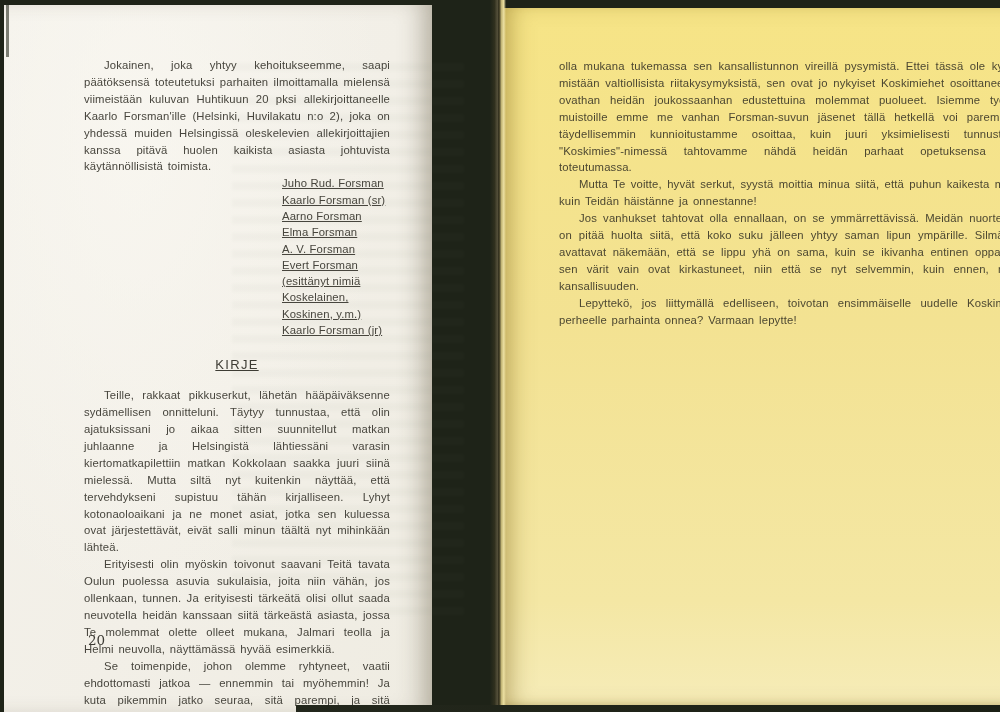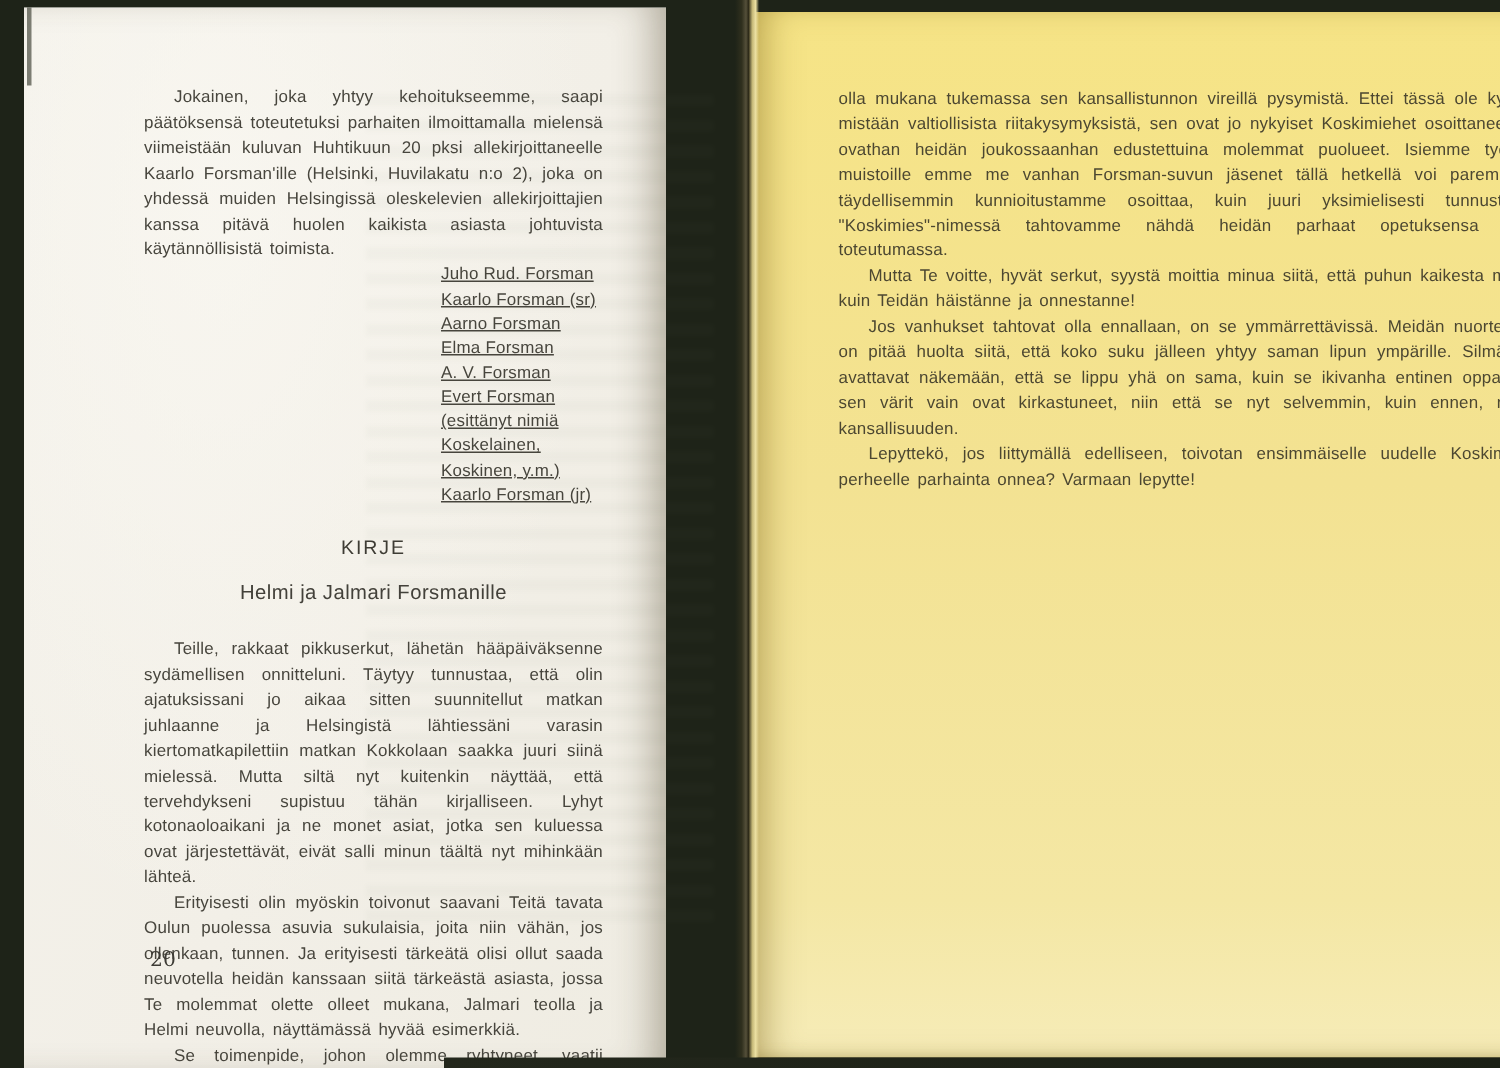--- a/index.html
+++ b/index.html
@@ -6,21 +6,21 @@
     margin: 0; padding: 0;
     width: 1000px; height: 712px;
     background: #1e2318;
     overflow: hidden;
     font-family: "Liberation Sans", sans-serif;
   }
   .spread { position: absolute; inset: 0; width: 1000px; height: 712px; }
 
   
   .page-left {
-    position: absolute; left: 16px; top: 5px; width: 428px; height: 707px;
+    position: absolute; left: 4px; top: 5px; width: 428px; height: 707px;
     background:
       radial-gradient(ellipse at 30% 18%, rgba(250,248,242,.7), rgba(250,248,242,0) 60%),
       linear-gradient(115deg, #f4f2eb 0%, #f2efe7 55%, #efece2 100%);
     box-shadow: inset -20px 0 26px -12px rgba(70,60,35,.38);
   }
   .ghost-showthrough {
     position: absolute; left: 228px; top: 58px; width: 232px; height: 555px;
     background: repeating-linear-gradient(180deg,
       rgba(120,132,112,.14) 0 8px, rgba(120,132,112,0) 8px 17px);
     filter: blur(1.6px); opacity: .28; pointer-events: none;
@@ -38,21 +38,21 @@
   .para { text-align: justify; word-spacing: 1.5px; }
   .indent { text-indent: 20px; }
   .flow-continues { text-align-last: justify; }
 
   .date-line { margin: 16px 0 13px 0; text-indent: 20px; }
 
   .signatories { margin: 0 0 19px 198px; line-height: 16.3px; text-decoration: underline; }
 
   .letter-title {
     text-align: center; font-size: 13px; letter-spacing: 1.3px;
-    color: #3e3c34; margin: 2px 0 13px 0;
+    color: #3e3c34; margin: 2px 0 13px 0; text-decoration: underline;
   }
   .letter-subtitle {
     text-align: center; font-size: 13.5px; letter-spacing: .3px;
     color: #43413a; margin: 0 0 21px 0;
   }
   .page-number {
     position: absolute; left: 84px; top: 627px;
     font-family: "DejaVu Serif", serif; font-size: 13.5px; color: #3d3b35;
   }
 
@@ -116,21 +116,20 @@
         <div>Kaarlo Forsman (sr)</div>
         <div>Aarno Forsman</div>
         <div>Elma Forsman</div>
         <div>A. V. Forsman</div>
         <div>Evert Forsman (esittänyt nimiä</div>
         <div>Koskelainen, Koskinen, y.m.)</div>
         <div>Kaarlo Forsman (jr)</div>
       </div>
 
       <div class="letter-title">KIRJE</div>
-      <div class="letter-subtitle">Helmi ja Jalmari Forsmanille</div>
 
       <p class="para indent">Teille, rakkaat pikkuserkut, lähetän hääpäiväksenne sydämellisen onnitteluni. Täytyy tunnustaa, että olin ajatuksissani jo aikaa sitten suunnitellut matkan juhlaanne ja Helsingistä lähtiessäni varasin kiertomatkapilettiin matkan Kokkolaan saakka juuri siinä mielessä. Mutta siltä nyt kuitenkin näyttää, että tervehdykseni supistuu tähän kirjalliseen. Lyhyt kotonaoloaikani ja ne monet asiat, jotka sen kuluessa ovat järjestettävät, eivät salli minun täältä nyt mihinkään lähteä.</p>
       <p class="para indent">Erityisesti olin myöskin toivonut saavani Teitä tavata Oulun puolessa asuvia sukulaisia, joita niin vähän, jos ollenkaan, tunnen. Ja erityisesti tärkeätä olisi ollut saada neuvotella heidän kanssaan siitä tärkeästä asiasta, jossa Te molemmat olette olleet mukana, Jalmari teolla ja Helmi neuvolla, näyttämässä hyvää esimerkkiä.</p>
       <p class="para indent flow-continues">Se toimenpide, johon olemme ryhtyneet, vaatii ehdottomasti jatkoa — ennemmin tai myöhemmin! Ja kuta pikemmin jatko seuraa, sitä parempi, ja sitä helpommin se on aikaansaatavissa. Toimenpiteemme ei saa jäädä puolinaiseksi, ei miksikään muutamien Forsmannien nimenmuutokseksi, joksi se ei ikinä ole tarkoitettu, vaan sen tulee täydellisenä todistaa, että kokonainen suuri sivistyssuku on omaksumalla nimensä sen suomalaisessa asussa, tahtonut antaa kansalleen osoituksen, että se tuntee kuuluvansa täysin tähän kansaan ja niin kieleltään kuin mieleltään</p>
     </div>
 
     <div class="page-number">20</div>
   </div>
 
   <div class="spine"></div>

